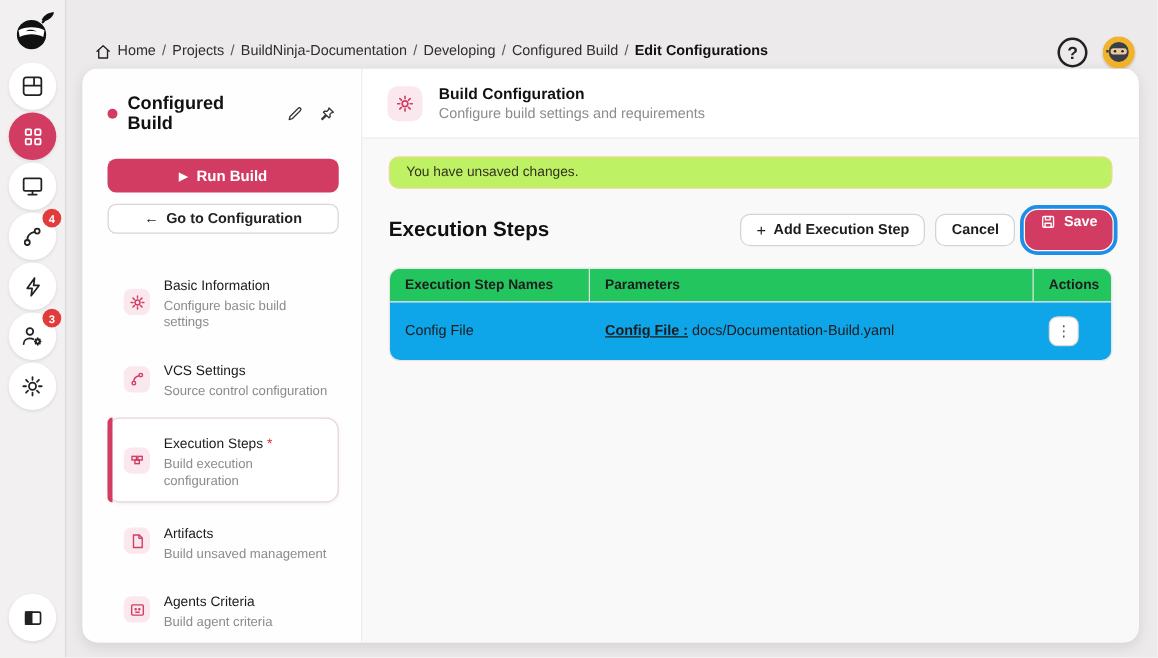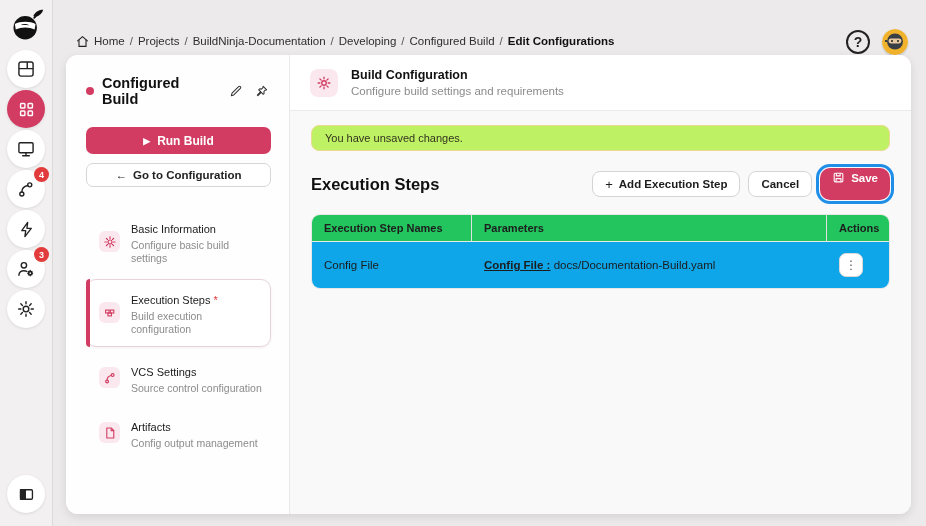--- a/index.html
+++ b/index.html
@@ -246,61 +246,75 @@
               <circle cx="12" cy="12" r="3.4"></circle>
               <path d="M12 3.2v2.6M12 18.2v2.6M3.2 12h2.6M18.2 12h2.6M5.8 5.8l1.9 1.9M16.3 16.3l1.9 1.9M18.2 5.8l-1.9 1.9M7.7 16.3l-1.9 1.9"></path>
             </svg>
           </span>
           <span class="nav-text">
             <span class="nav-title">Basic Information</span>
             <div class="nav-sub">Configure basic build settings</div>
           </span>
         </div>
 
+        <div class="nav-item">
+          <span class="nav-icon">
+            <svg viewBox="0 0 24 24" width="14" height="14" fill="none" stroke="#d23c62" stroke-width="2" stroke-linecap="round">
+              <circle cx="7" cy="18" r="2.4"></circle>
+                <circle cx="16.5" cy="7" r="2.4"></circle>
+              <path d="M7 15.5 C7 10 11 8.5 14 7.8"></path>
+            </svg>
+          </span>
+          <span class="nav-text">
+            <span class="nav-title">VCS Settings</span>
+            <div class="nav-sub">Source control configuration</div>
+          </span>
+        </div>
+
         <div class="nav-item active">
           <span class="nav-icon">
             <svg viewBox="0 0 24 24" width="14" height="14" fill="none" stroke="#d23c62" stroke-width="1.9">
               <rect x="4.5" y="7" width="6" height="5"></rect>
                 <rect x="12.5" y="7" width="6" height="5"></rect>
                 <rect x="8.5" y="12" width="6" height="5"></rect>
             </svg>
           </span>
           <span class="nav-text">
             <span class="nav-title"><span>Execution Steps</span><span class="req">*</span></span>
             <div class="nav-sub">Build execution configuration</div>
           </span>
         </div>
 
         <div class="nav-item">
           <span class="nav-icon">
-            <svg viewBox="0 0 24 24" width="14" height="14" fill="none" stroke="#d23c62" stroke-width="2" stroke-linecap="round">
-              <circle cx="7" cy="18" r="2.4"></circle>
-                <circle cx="16.5" cy="7" r="2.4"></circle>
-              <path d="M7 15.5 C7 10 11 8.5 14 7.8"></path>
-            </svg>
-          </span>
-          <span class="nav-text">
-            <span class="nav-title">VCS Settings</span>
-            <div class="nav-sub">Source control configuration</div>
-          </span>
-        </div>
-
-        <div class="nav-item">
-          <span class="nav-icon">
             <svg viewBox="0 0 24 24" width="14" height="14" fill="none" stroke="#d23c62" stroke-width="1.9" stroke-linejoin="round">
               <path d="M6.5 3.5 h8 l4 4 v13 h-12 z"></path>
                 <path d="M14 3.5 v4.5 h4.5"></path>
             </svg>
           </span>
           <span class="nav-text">
             <span class="nav-title">Artifacts</span>
-            <div class="nav-sub">Config output management</div>
-          </span>
-        </div>
-
+            <div class="nav-sub">Build unsaved management</div>
+          </span>
+        </div>
+
+        <div class="nav-item">
+          <span class="nav-icon">
+            <svg viewBox="0 0 24 24" width="14" height="14" fill="none" stroke="#d23c62" stroke-width="1.9">
+              <rect x="4" y="5" width="16" height="14" rx="1.5"></rect>
+              <circle cx="9.5" cy="11" r="0.8" fill="#d23c62"></circle>
+                <circle cx="14.5" cy="11" r="0.8" fill="#d23c62"></circle>
+              <path d="M9 15 h6"></path>
+            </svg>
+          </span>
+          <span class="nav-text">
+            <span class="nav-title">Agents Criteria</span>
+            <div class="nav-sub">Build agent criteria</div>
+          </span>
+        </div>
 
       </div>
     </div>
 
     <div class="main">
       <div class="main-header">
         <span class="main-header-icon">
           <svg viewBox="0 0 24 24" width="16" height="16" fill="none" stroke="#d23c62" stroke-width="2" stroke-linecap="round">
             <circle cx="12" cy="12" r="3.4"></circle>
             <path d="M12 3.2v2.6M12 18.2v2.6M3.2 12h2.6M18.2 12h2.6M5.8 5.8l1.9 1.9M16.3 16.3l1.9 1.9M18.2 5.8l-1.9 1.9M7.7 16.3l-1.9 1.9"></path>

